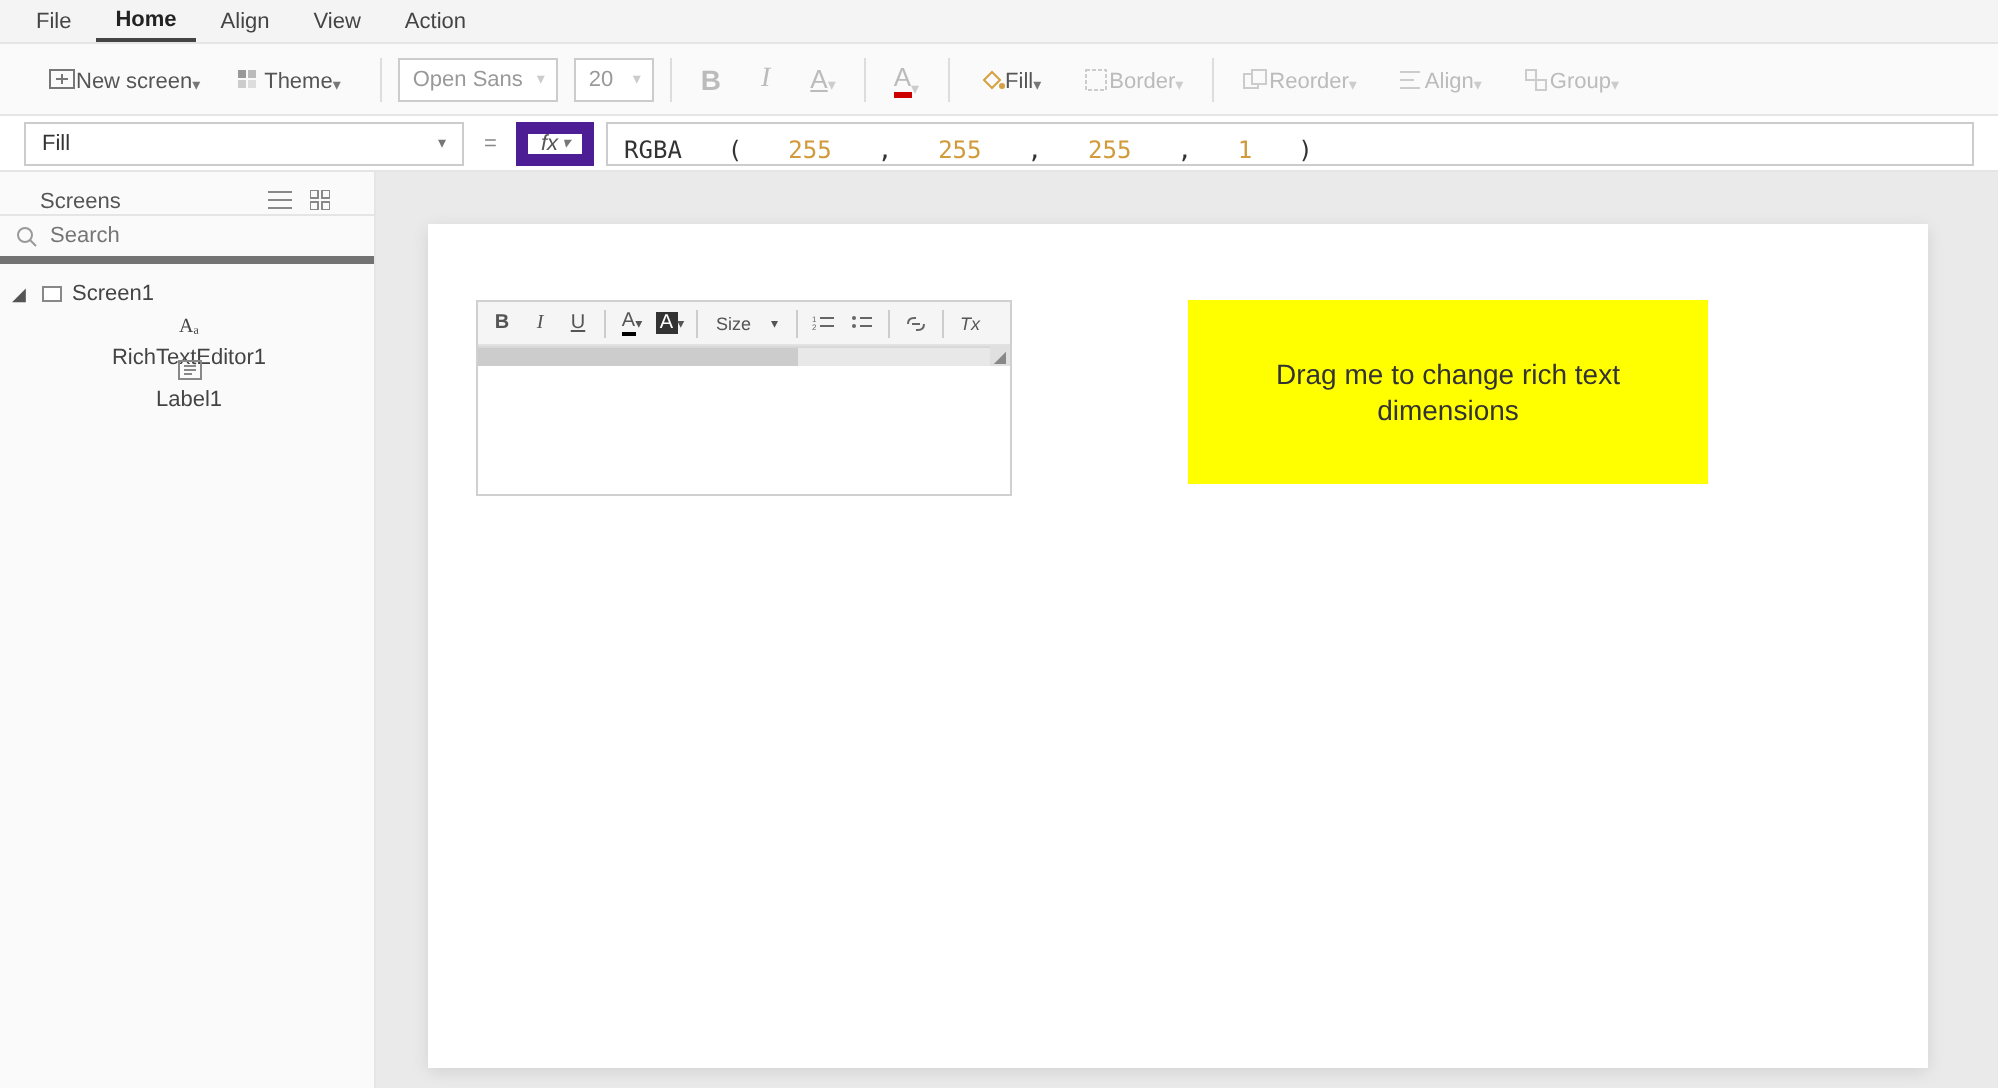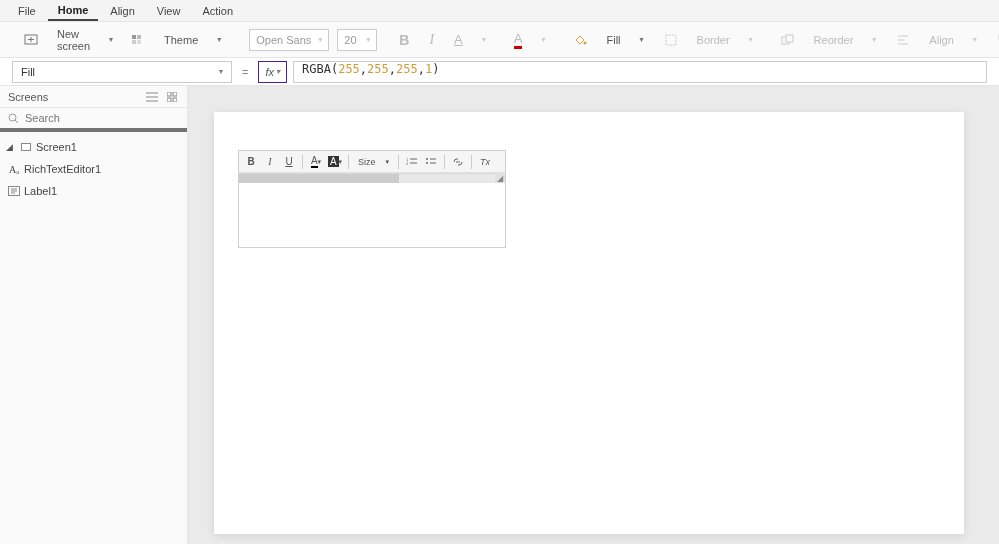--- a/index.html
+++ b/index.html
@@ -7,51 +7,51 @@
 
 
 .menubar { height: 22px; background: #f4f4f4; display: flex; align-items: center; padding: 0 8px; gap: 2px; border-bottom: 1px solid #e5e5e5; }
 .menubar .menu-item { padding: 3px 10px; cursor: pointer; color: #444; }
 .menubar .menu-item.active { border-bottom: 2px solid #444; font-weight: 600; color: #222; }
 
 
 .ribbon { height: 36px; background: #fafafa; display: flex; align-items: center; padding: 0 12px; gap: 8px; border-bottom: 1px solid #e5e5e5; }
 .ribbon-group { display: flex; align-items: center; gap: 6px; padding: 0 6px; }
 .ribbon-sep { width: 1px; height: 22px; background: #ddd; }
-.ribbon-btn { display: flex; align-items: center; gap: 19px; padding: 3px 6px; color: #555; cursor: pointer; font-size: 11px; }
+.ribbon-btn { display: flex; align-items: flex-end; gap: 0; padding: 3px 6px; color: #555; cursor: pointer; font-size: 11px; }
 .ribbon-btn.dim { color: #bbb; }
 .ribbon-select { border: 1px solid #ccc; background: #fff; height: 22px; padding: 0 6px; min-width: 80px; color: #999; display: flex; align-items: center; justify-content: space-between; gap: 0; }
 .ribbon-select.small { min-width: 40px; }
 .chev { font-size: 8px; color: #777; }
 .chev.dim { color: #ccc; }
 .icon-box { width: 14px; height: 14px; display: inline-flex; align-items: center; justify-content: center; }
 
 
 .formulabar { height: 28px; background: #fff; border-bottom: 1px solid #e5e5e5; display: flex; align-items: center; padding: 0 12px; gap: 6px; }
 .prop-dropdown { border: 1px solid #ccc; height: 22px; width: 220px; padding: 0 8px; display: flex; align-items: center; justify-content: space-between; background: #fff; }
 .eq { color: #888; padding: 0 4px; }
-.fx { font-style: italic; color: #555; padding: 0 4px; display: flex; align-items: center; gap: 2px; border: 1px solid #4c1d95; height: 22px; padding: 0 6px; }
-.formula-input { font-family: Consolas, monospace; font-size: 12px; flex: 1; border: 1px solid #ccc; height: 22px; padding: 0 8px; display: flex; align-items: flex-start; background: #fff; }
+.fx { font-style: italic; color: #555; padding: 0 4px; display: flex; align-items: center; gap: 2px; border: 6px solid #4c1d95; height: 22px; padding: 0 6px; }
+.formula-input { font-family: Consolas, monospace; font-size: 12px; flex: 1; border: 1px solid #ccc; height: 22px; padding: 0 8px; display: flex; align-items: flex-end; background: #fff; gap: 23px; }
 .fn { color: #333; }
 .paren { color: #333; }
 .num { color: #d19a3a; }
 .comma { color: #333; }
 
 
 .main { display: flex; height: calc(100vh - 86px); }
 
 
 .treepanel { width: 188px; background: #fafafa; border-right: 1px solid #e5e5e5; display: flex; flex-direction: column; }
-.tree-header { height: 22px; display: flex; align-items: center; justify-content: space-between; padding: 0 8px; border-bottom: 1px solid #e5e5e5; color: #555; }
+.tree-header { height: 22px; display: flex; align-items: flex-end; justify-content: space-between; padding: 0 20px; border-bottom: 1px solid #e5e5e5; color: #555; }
 .tree-header-icons { display: flex; gap: 6px; }
 .tree-search { height: 24px; border-bottom: 4px solid #737373; display: flex; align-items: center; padding: 0 8px; gap: 6px; color: #888; }
 .tree-search input { border: none; outline: none; font-size: 11px; background: transparent; flex: 1; }
 .tree-body { padding: 4px 0; }
 .tree-row { height: 22px; display: flex; align-items: center; padding: 0 6px; gap: 4px; cursor: pointer; color: #444; }
-.tree-row.indent1 { padding-left: 8px; }
+.tree-row.indent1 { padding-left: 8px; flex-direction: column; }
 .tree-row .tw { width: 10px; font-size: 9px; color: #555; }
 .tree-ic { width: 12px; height: 12px; display: inline-flex; align-items: center; justify-content: center; }
 .tree-screen { width: 10px; height: 8px; border: 1px solid #888; background: #fff; }
 .tree-rte { font-size: 10px; font-family: serif; }
 
 
 .canvasarea { flex: 1; background: #eaeaea; padding: 26px; display: flex; align-items: flex-start; justify-content: flex-start; }
 .canvas { width: 750px; height: 422px; background: #fff; box-shadow: 0 2px 8px rgba(0,0,0,0.1); position: relative; }
 
 
@@ -315,16 +315,19 @@
           <span class="tbtn" style="font-style:italic;font-family:Liberation Sans, sans-serif;text-align:center;">
             <span style="font-size:9px;">Tx</span>
           </span>
         </div>
         <div class="rte-bottom">
           <div class="rte-bottom-left"></div>
           <div class="rte-corner">◢</div>
         </div>
       </div>
 
+      <div class="label-yellow">
+        <span>Drag me to change rich text dimensions</span>
+      </div>
 
     </div>
   </div>
 </div>
 
 </body></html>

